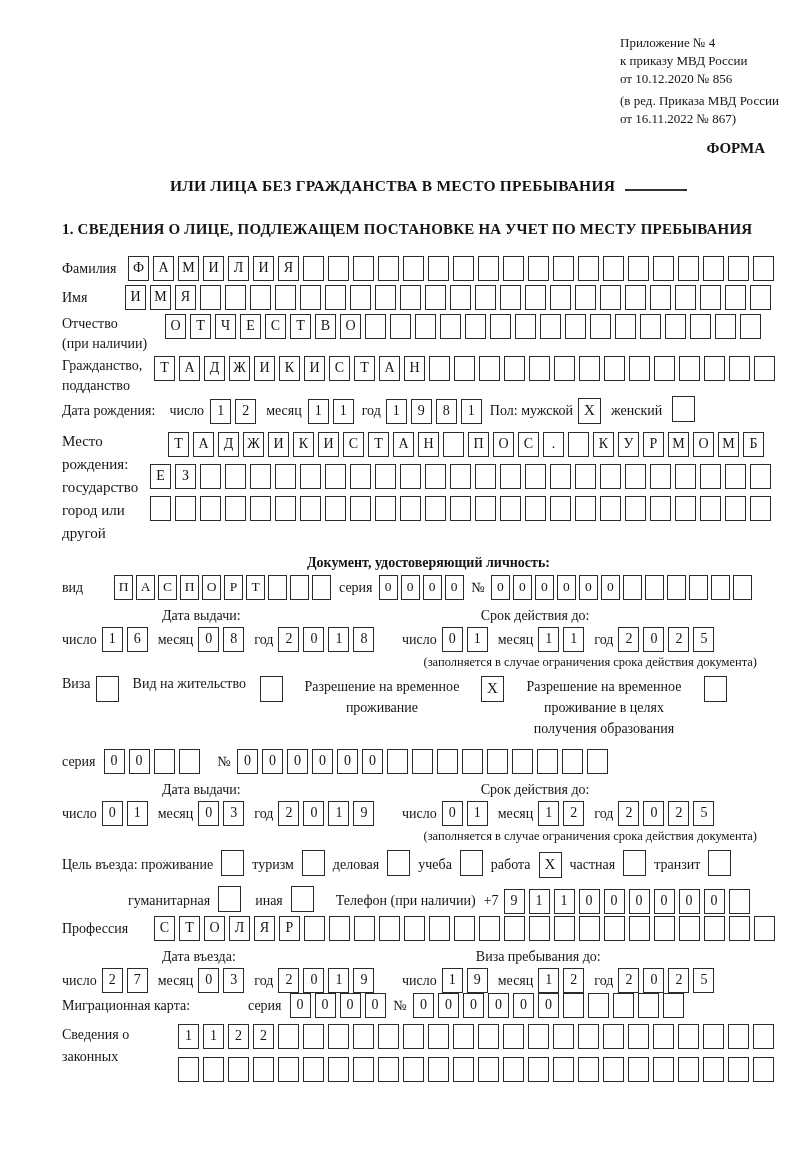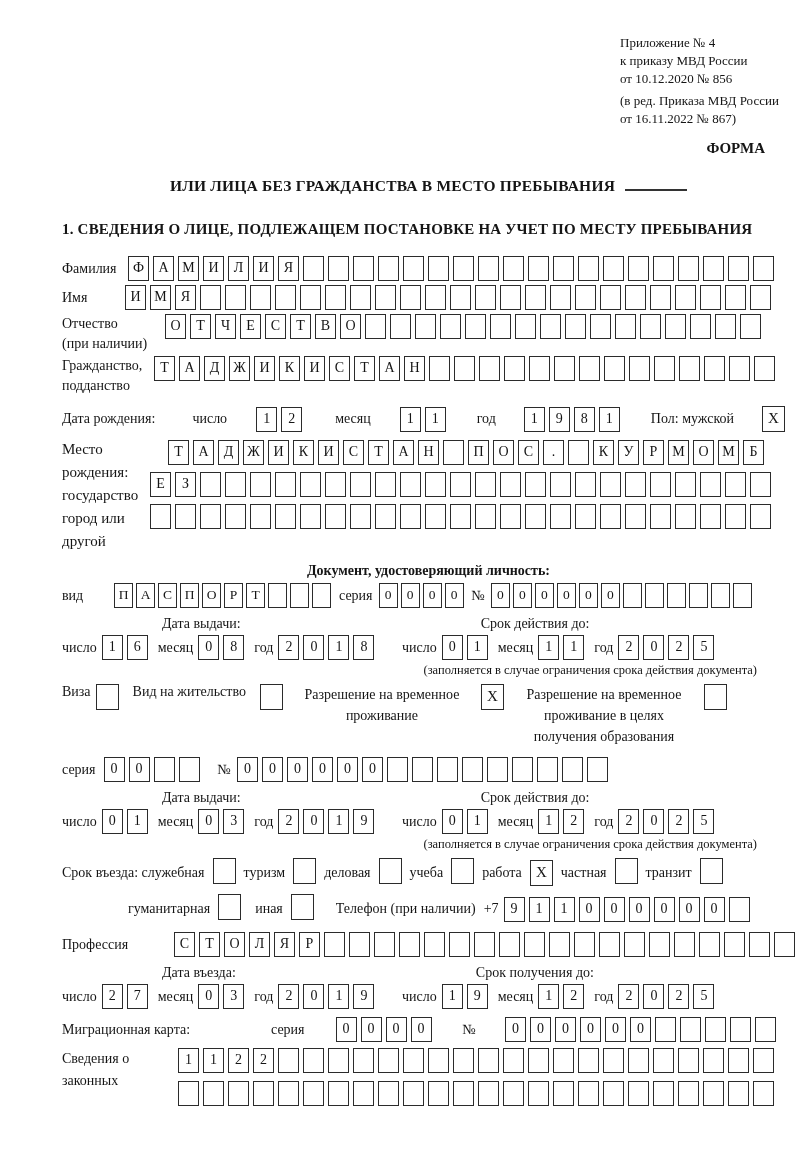--- a/index.html
+++ b/index.html
@@ -33,21 +33,21 @@
   .dhead .h2{margin-left:240px;}
   .drow{display:flex;align-items:center;margin-top:3px;}
   .dgroup{display:flex;align-items:center;}
   .dgroup .lbl{margin-right:5px;}
   .dgroup .gap{width:10px;flex:none;}
   .dg-left{width:340px;flex:none;}
   .note{font-size:12.5px;text-align:right;padding-right:38px;margin-top:3px;}
   .para{font-size:14px;line-height:22px;margin-top:6px;}
   .cbrow{display:flex;align-items:flex-start;margin-top:6px;font-size:14px;}
   .cbcenter{text-align:center;line-height:21px;}
-  .mt8{margin-top:8px;gap:23px;} .mt6{margin-top:6px;} .mt4{margin-top:4px;} .mt10{margin-top:10px;}
+  .mt8{margin-top:0;} .mt6{margin-top:6px;} .mt4{margin-top:4px;} .mt10{margin-top:10px;}
   .bp-block{display:flex;margin-top:4px;}
   .bp-labels{width:106px;flex:none;font-size:15px;line-height:23px;}
   .bp-rows > div{margin-top:7px;}
   .bp-rows > div:first-child{margin-top:2px;}
   .indent2{margin-left:-18px;}
   .rep-block{display:flex;margin-top:6px;}
   .rep-labels{width:116px;flex:none;font-size:14px;line-height:22px;}
   .rep-rows > div{margin-top:8px;}
   .rep-rows > div:first-child{margin-top:0;}
   .ml5{margin-left:5px;} .ml8{margin-left:8px;} .ml10{margin-left:10px;} .ml14{margin-left:14px;} .ml22{margin-left:22px;}
@@ -500,21 +500,21 @@
           <span class="cell">2</span>
           <span class="cell">0</span>
           <span class="cell">2</span>
           <span class="cell">5</span>
         </span>
     </div>
   </div>
   <div class="note">(заполняется в случае ограничения срока действия документа)</div>
 
   <div class="row mt6" style="gap:8px">
-    <span class="lbl">Срок въезда: служебная</span>
+    <span class="lbl">Цель въезда: проживание</span>
     <span><span class="cb"></span></span>
     <span class="lbl">туризм</span>
     <span><span class="cb"></span></span>
     <span class="lbl">деловая</span>
     <span><span class="cb"></span></span>
     <span class="lbl">учеба</span>
     <span><span class="cb"></span></span>
     <span class="lbl">работа</span>
     <span><span class="cb">X</span></span>
     <span class="lbl">частная</span>
@@ -570,21 +570,21 @@
         <span class="cell"></span>
         <span class="cell"></span>
         <span class="cell"></span>
         <span class="cell"></span>
         <span class="cell"></span>
       </span>
   </div>
 
   <div class="dhead">
     <span class="h1">Дата въезда:</span>
-    <span class="h2">Срок получения до:</span>
+    <span class="h2">Виза пребывания до:</span>
   </div>
   <div class="drow">
     <div class="dgroup dg-left">
       <span class="lbl">число</span>
         <span class="cells">
           <span class="cell">2</span>
           <span class="cell">7</span>
         </span>
       <span class="gap"></span>
         <span class="lbl">месяц</span>

